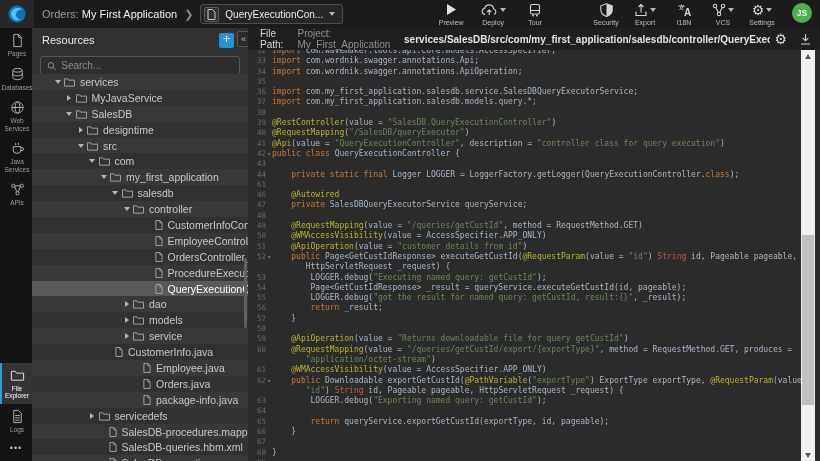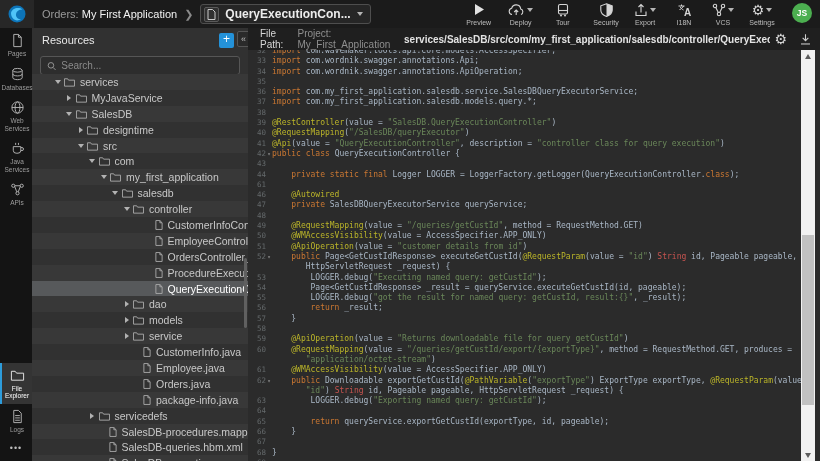--- a/index.html
+++ b/index.html
@@ -9,21 +9,21 @@
 
   
   .topbar { position:absolute; left:0; top:0; width:820px; height:28px; background:#1b1b1b; display:flex; align-items:center; z-index:5; }
   .logo-box { width:34px; height:28px; background:#272727; display:flex; align-items:center; justify-content:center; flex:0 0 auto; }
   .proj { margin-left:8px; font-size:11px; white-space:nowrap; }
   .proj .plabel { color:#9a9a9a; }
   .proj .pname  { color:#f2f2f2; }
   .crumb-chev { color:#8a8a8a; font-size:11px; margin:0 7px; }
   .tab { display:flex; align-items:center; gap:6px; height:20px; padding:0 7px 0 3px; background:#262626; border:1px solid #4e4e4e; border-radius:3px; cursor:pointer; }
   .tab .ficon-box { width:15px; height:15px; border:1px solid #5a5a5a; border-radius:2px; background:#303030; display:flex; align-items:center; justify-content:center; }
-  .tab .tlabel { font-size:12px; font-weight:bold; color:#ececec; white-space:nowrap; }
+  .tab .tlabel { font-size:10px; font-weight:normal; color:#ececec; white-space:nowrap; }
   .caret { width:0; height:0; border-left:3.5px solid transparent; border-right:3.5px solid transparent; border-top:4px solid #b5b5b5; display:inline-block; }
   .tb-actions { display:flex; align-items:flex-start; gap:16px; margin-left:95px; }
   .tb-actions.right { margin-left:auto; margin-right:8px; gap:13px; }
   .tb-item { display:flex; flex-direction:column; align-items:center; cursor:pointer; min-width:26px; }
   .tb-item .ic { height:14px; display:flex; align-items:center; gap:2px; }
   .tb-item .lbl { font-size:7px; color:#bdbdbd; margin-top:2px; white-space:nowrap; }
   .avatar { width:20px; height:20px; border-radius:50%; background:#4caf50; color:#fff; font-size:8.5px; font-weight:bold; display:flex; align-items:center; justify-content:center; margin-left:4px; cursor:pointer; }
   .gear-glyph { font-size:14px; color:#d5d5d5; line-height:14px; }
 
   
@@ -440,21 +440,21 @@
           <span class="tw-arrow">
             <span class="arr-closed"></span>
           </span>
           <span class="t-icon">
             <svg width="11" height="10" viewBox="0 0 12 10">
               <path d="M.5 1.5 H4 L5 3 H11.5 V9.5 H.5 Z" fill="none" stroke="#ababab"></path>
             </svg>
           </span>
           <span>service</span>
         </div>
-        <div class="tree-row odd" style="padding-left: 72px; margin-left: 28px;">
+        <div class="tree-row odd" style="padding-left: 72px;">
           <span class="tw-arrow"></span>
           <span class="t-icon">
             <svg width="8" height="10" viewBox="0 0 9 11">
               <path d="M1 .5 h4.5 L8 3 V10.5 H1 Z" fill="none" stroke="#ababab"></path>
               <path d="M5.5 .5 V3 H8" fill="none" stroke="#ababab"></path>
             </svg>
           </span>
           <span>CustomerInfo.java</span>
         </div>
         <div class="tree-row even" style="padding-left: 100px;">

